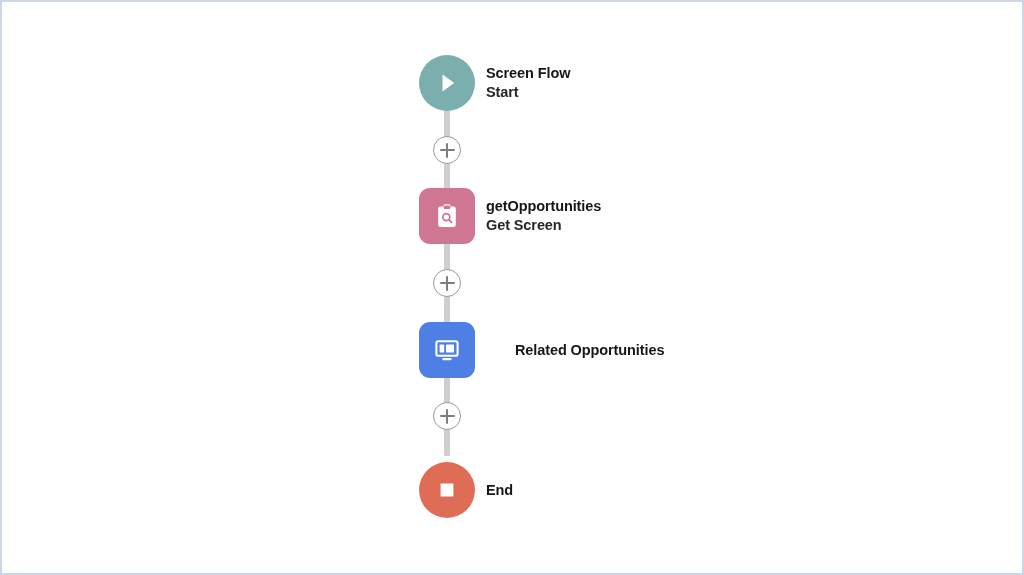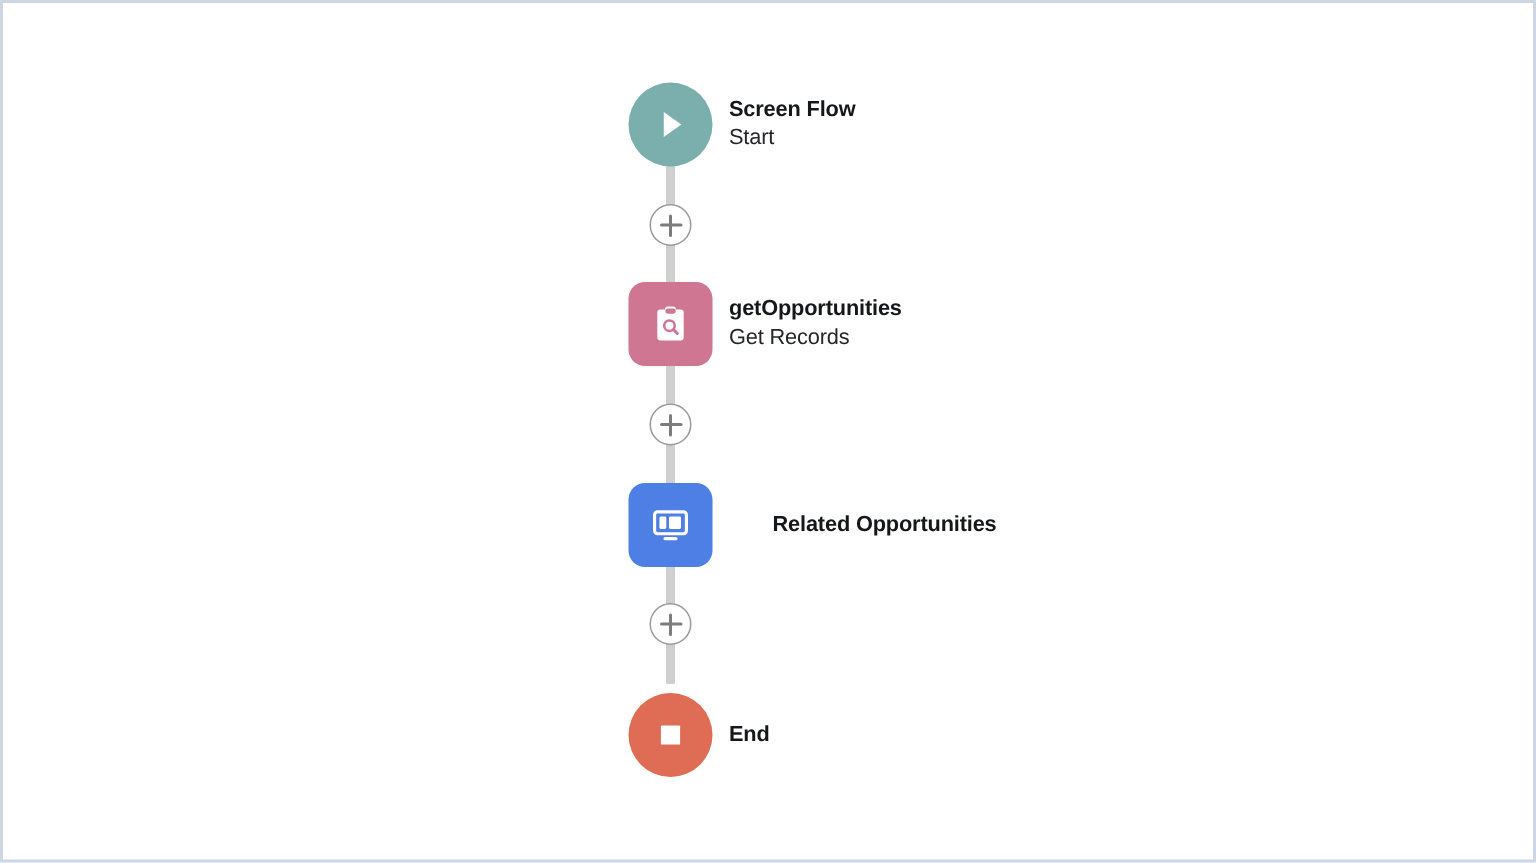--- a/index.html
+++ b/index.html
@@ -64,21 +64,21 @@
     white-space: nowrap;
   }
   .node-title {
     font-size: 14.5px;
     font-weight: bold;
     color: #16171a;
     letter-spacing: -0.1px;
   }
   .node-subtitle {
     font-size: 14.5px;
-    font-weight: normal;
+    font-weight: bold;
     color: #25262a;
     letter-spacing: -0.1px;
     margin-top: 2px;
   }
 
   
   .add-connector {
     position: absolute;
     left: 431px;
     width: 28px;
@@ -134,21 +134,21 @@
     <div class="node-badge square" style="background:#cf7693;">
       <svg class="glyph" width="30" height="30" viewBox="0 0 30 30" aria-hidden="true">
         <path d="M6.2 7.6 a2.2 2.2 0 0 1 2.2-2.2 h3.0 v-0.2 a1.9 1.9 0 0 1 1.9-1.9 h3.4 a1.9 1.9 0 0 1 1.9 1.9 v0.2 h3.0 a2.2 2.2 0 0 1 2.2 2.2 v16.2 a2.2 2.2 0 0 1 -2.2 2.2 h-13.2 a2.2 2.2 0 0 1 -2.2 -2.2 Z" fill="#ffffff"></path>
         <rect x="11.6" y="4.6" width="6.9" height="3.5" rx="1.7" fill="#cf7693"></rect>
         <circle cx="14.3" cy="16.1" r="3.5" fill="none" stroke="#cf7693" stroke-width="1.7"></circle>
         <line x1="16.9" y1="18.7" x2="19.6" y2="21.4" stroke="#cf7693" stroke-width="1.9" stroke-linecap="round"></line>
       </svg>
     </div>
     <div class="node-text">
       <span class="node-title">getOpportunities</span>
-      <span class="node-subtitle">Get Records</span>
+      <span class="node-subtitle">Get Screen</span>
     </div>
   </div>
 
   <div class="add-connector" style="top:267px;">
     <span class="plus-h"></span>
     <span class="plus-v"></span>
   </div>
 
   <div class="node-row" style="top:320px;gap:29px;">
     <div class="node-badge square" style="background:#4e7fe4;">

